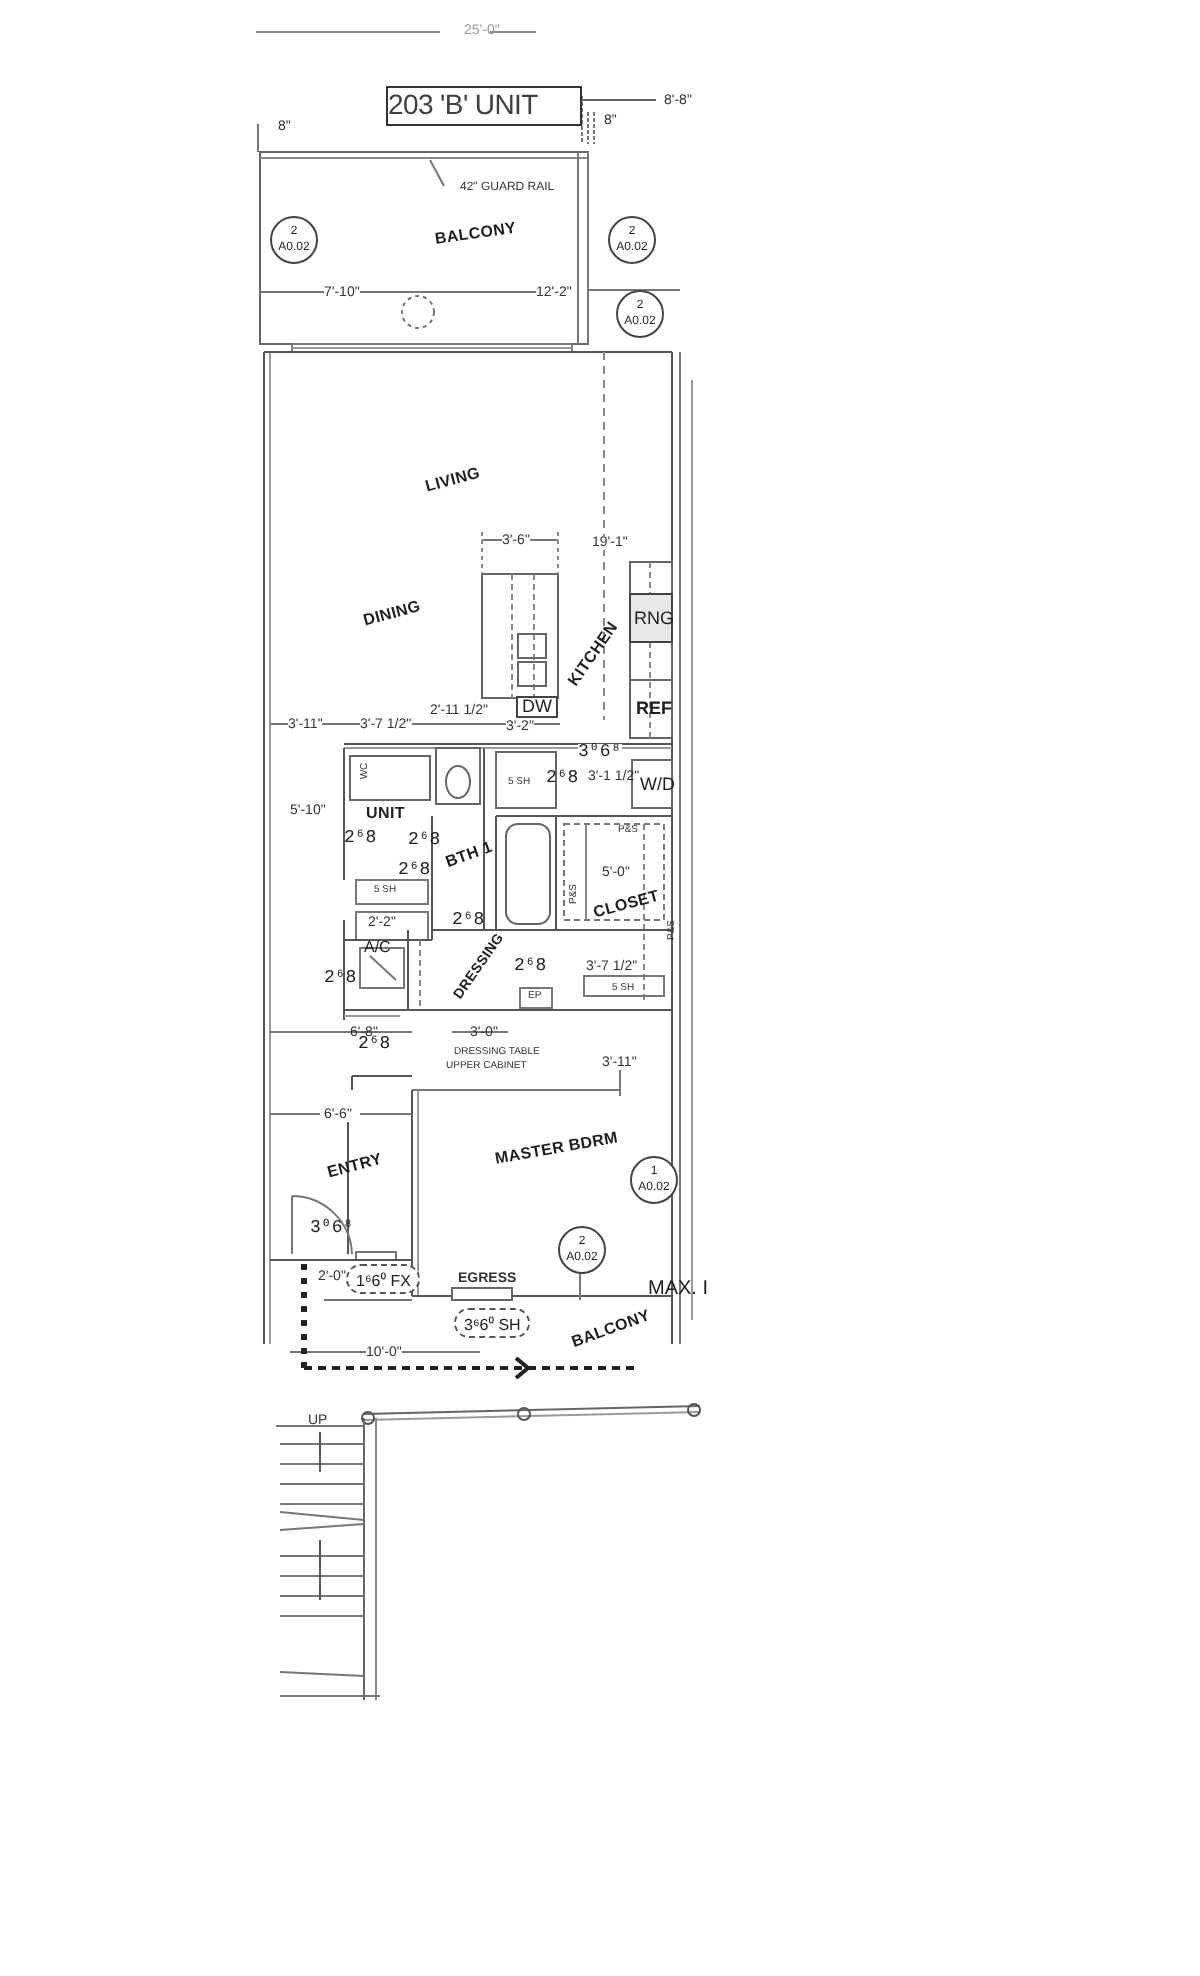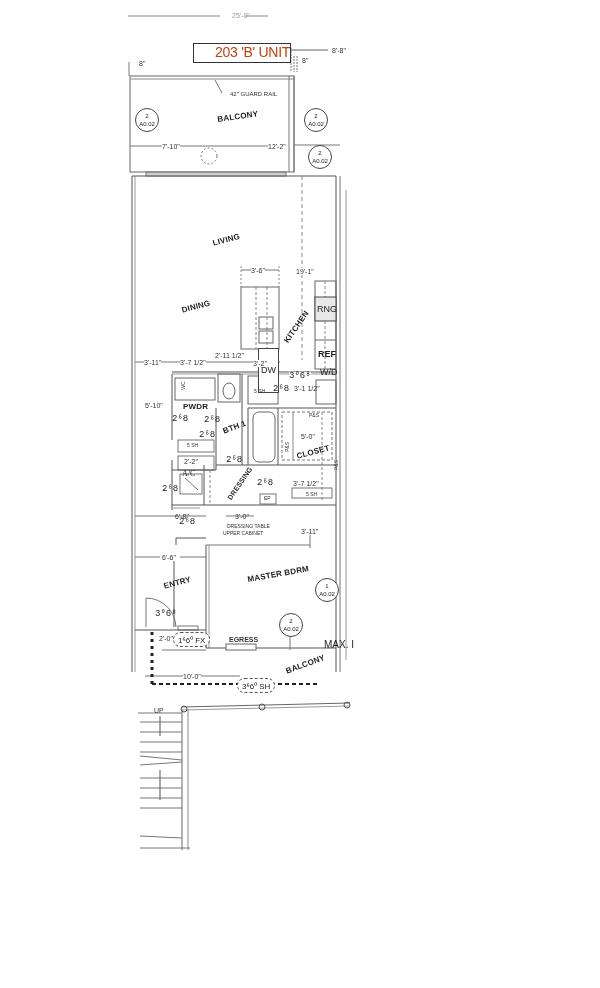--- a/index.html
+++ b/index.html
@@ -6,22 +6,22 @@
   body { width: 600px; height: 988px; position: relative; overflow: hidden;
          font-family: "Liberation Sans", sans-serif; color: #222; }
   svg { position: absolute; left: 0; top: 0; }
   .lbl { position: absolute; font-family: "Liberation Sans", sans-serif; color: #1e1e1e;
          white-space: nowrap; line-height: 1; }
   .room { font-weight: bold; font-size: 8px; letter-spacing: 0.2px; }
   .dim { font-size: 7px; color: #333; }
   .tiny { font-size: 5px; color: #333; }
   .door { font-size: 9px; color: #222; font-family: Liberation Mono, monospace; }
   .title-box { position: absolute; left: 193px; top: 43px; width: 98px; height: 20px;
-               border: 1.5px solid #333; box-sizing: border-box; text-align: right;
-               font-size: 14px; line-height: 17px; color: #c2410c; font-weight: normal;
+               border: 1.5px solid #333; box-sizing: border-box; text-align: left;
+               font-size: 14px; line-height: 17px; color: #404040; font-weight: normal;
                letter-spacing: -0.3px; }
   .tag { position: absolute; width: 24px; height: 24px; border: 1px solid #444; border-radius: 50%;
          box-sizing: border-box; text-align: center; font-size: 6px; line-height: 8px; padding-top: 3px; color: #222; background: #fff; }
   .oval { position: absolute; border: 1px dashed #555; border-radius: 9px; font-size: 8px;
           padding: 1px 4px; color: #222; background: #fff; white-space: nowrap; }
   .rot { transform-origin: left top; }
 </style>
 </head>
 <body>
 
@@ -177,55 +177,55 @@
 
 <div class="tag" style="left:135px;top:108px;"><span>2</span><br><span>A0.02</span></div>
 <div class="tag" style="left:304px;top:108px;"><span>2</span><br><span>A0.02</span></div>
 <div class="tag" style="left:308px;top:145px;"><span>2</span><br><span>A0.02</span></div>
 
 <div class="lbl room rot" style="left:212px;top:240px;transform:rotate(-15deg);">LIVING</div>
 <div class="lbl room rot" style="left:181px;top:307px;transform:rotate(-15deg);">DINING</div>
 <div class="lbl room rot" style="left:283px;top:340px;transform:rotate(-55deg);">KITCHEN</div>
 <div class="lbl dim" style="left:251px;top:267px;background:#fff;">3'-6"</div>
 <div class="lbl dim" style="left:296px;top:268px;background:#fff;">19'-1"</div>
-<div class="lbl" style="left:258px;top:348px;border:1px solid #444;font-size:9px;padding:17px 2px;background:#fff;">DW</div>
+<div class="lbl" style="left:258px;top:348px;border:1px solid #444;font-size:9px;padding:0 2px;background:#fff;">DW</div>
 <div class="lbl" style="left:317px;top:305px;font-size:9px;">RNG</div>
 <div class="lbl" style="left:318px;top:350px;font-size:9px;font-weight:bold;">REF</div>
 
 <div class="lbl dim" style="left:144px;top:359px;background:#fff;">3'-11"</div>
 <div class="lbl dim" style="left:180px;top:359px;background:#fff;">3'-7 1/2"</div>
 <div class="lbl dim" style="left:215px;top:352px;background:#fff;">2'-11 1/2"</div>
 <div class="lbl dim" style="left:253px;top:360px;background:#fff;">3'-2"</div>
 
 <div class="lbl tiny" style="left:179px;top:383px;transform:rotate(-90deg);">WC</div>
-<div class="lbl room" style="left:183px;top:403px;">PWDR</div>
+<div class="lbl room" style="left:183px;top:403px;">UNIT</div>
 <div class="lbl dim" style="left:145px;top:402px;">5'-10"</div>
 <div class="lbl door" style="left:172px;top:415px;">2⁶8</div>
 <div class="lbl door" style="left:204px;top:416px;">2⁶8</div>
 <div class="lbl door" style="left:199px;top:431px;">2⁶8</div>
 <div class="lbl room rot" style="left:222px;top:428px;transform:rotate(-20deg);">BTH 1</div>
 <div class="lbl tiny" style="left:187px;top:443px;">5 SH</div>
 <div class="lbl dim" style="left:184px;top:458px;">2'-2"</div>
 <div class="lbl door" style="left:226px;top:456px;">2⁶8</div>
 
 <div class="lbl tiny" style="left:254px;top:389px;">5 SH</div>
 <div class="lbl door" style="left:273px;top:385px;">2⁶8</div>
 <div class="lbl door" style="left:289px;top:372px;background:#fff;">3⁰6⁸</div>
 <div class="lbl dim" style="left:294px;top:385px;">3'-1 1/2"</div>
-<div class="lbl" style="left:320px;top:368px;font-size:9px;">W/D</div>
+<div class="lbl" style="left:320px;top:388px;font-size:9px;">W/D</div>
 
 <div class="lbl tiny" style="left:309px;top:413px;">P&amp;S</div>
 <div class="lbl tiny rot" style="left:285px;top:452px;transform:rotate(-90deg);">P&amp;S</div>
 <div class="lbl tiny rot" style="left:334px;top:470px;transform:rotate(-90deg);">P&amp;S</div>
 <div class="lbl dim" style="left:301px;top:433px;">5'-0"</div>
 <div class="lbl room rot" style="left:296px;top:453px;transform:rotate(-15deg);">CLOSET</div>
 <div class="lbl dim" style="left:293px;top:480px;">3'-7 1/2"</div>
 <div class="lbl tiny" style="left:306px;top:492px;">5 SH</div>
 
-<div class="lbl" style="left:182px;top:470px;font-size:8px;font-family:Liberation Serif, serif;">A/C</div>
+<div class="lbl" style="left:182px;top:470px;font-size:8px;">A/C</div>
 <div class="lbl door" style="left:162px;top:485px;">2⁶8</div>
 <div class="lbl room rot" style="left:226px;top:497px;transform:rotate(-55deg);font-size:7px;">DRESSING</div>
 <div class="lbl door" style="left:257px;top:479px;">2⁶8</div>
 <div class="lbl tiny" style="left:264px;top:496px;">EP</div>
 
 <div class="lbl dim" style="left:175px;top:513px;">6'-8"</div>
 <div class="lbl door" style="left:179px;top:518px;">2⁶8</div>
 <div class="lbl dim" style="left:235px;top:513px;">3'-0"</div>
 <div class="lbl tiny" style="left:227px;top:524px;">DRESSING TABLE</div>
 <div class="lbl tiny" style="left:223px;top:531px;">UPPER CABINET</div>
@@ -233,18 +233,18 @@
 
 <div class="lbl dim" style="left:162px;top:554px;background:#fff;">6'-6"</div>
 <div class="lbl room rot" style="left:163px;top:583px;transform:rotate(-15deg);">ENTRY</div>
 <div class="lbl room rot" style="left:247px;top:576px;transform:rotate(-10deg);">MASTER BDRM</div>
 <div class="lbl door" style="left:155px;top:610px;">3⁰6⁸</div>
 <div class="tag" style="left:315px;top:578px;"><span>1</span><br><span>A0.02</span></div>
 <div class="tag" style="left:279px;top:613px;"><span>2</span><br><span>A0.02</span></div>
 <div class="lbl dim" style="left:159px;top:635px;">2'-0"</div>
 <div class="oval" style="left:173px;top:632px;">1⁶6⁰ FX</div>
 <div class="lbl tiny" style="left:229px;top:636px;font-size:7px;font-weight:bold;">EGRESS</div>
-<div class="oval" style="left:237px;top:654px;margin-top:24px;">3⁶6⁰ SH</div>
+<div class="oval" style="left:227px;top:654px;">3⁶6⁰ SH</div>
 <div class="lbl room rot" style="left:285px;top:668px;transform:rotate(-20deg);">BALCONY</div>
 <div class="lbl dim" style="left:183px;top:673px;background:#fff;">10'-0"</div>
 <div class="lbl" style="left:324px;top:640px;font-size:10px;">MAX. I</div>
 
 <div class="lbl tiny" style="left:154px;top:707px;font-size:7px;">UP</div>
 
 </body></html>

